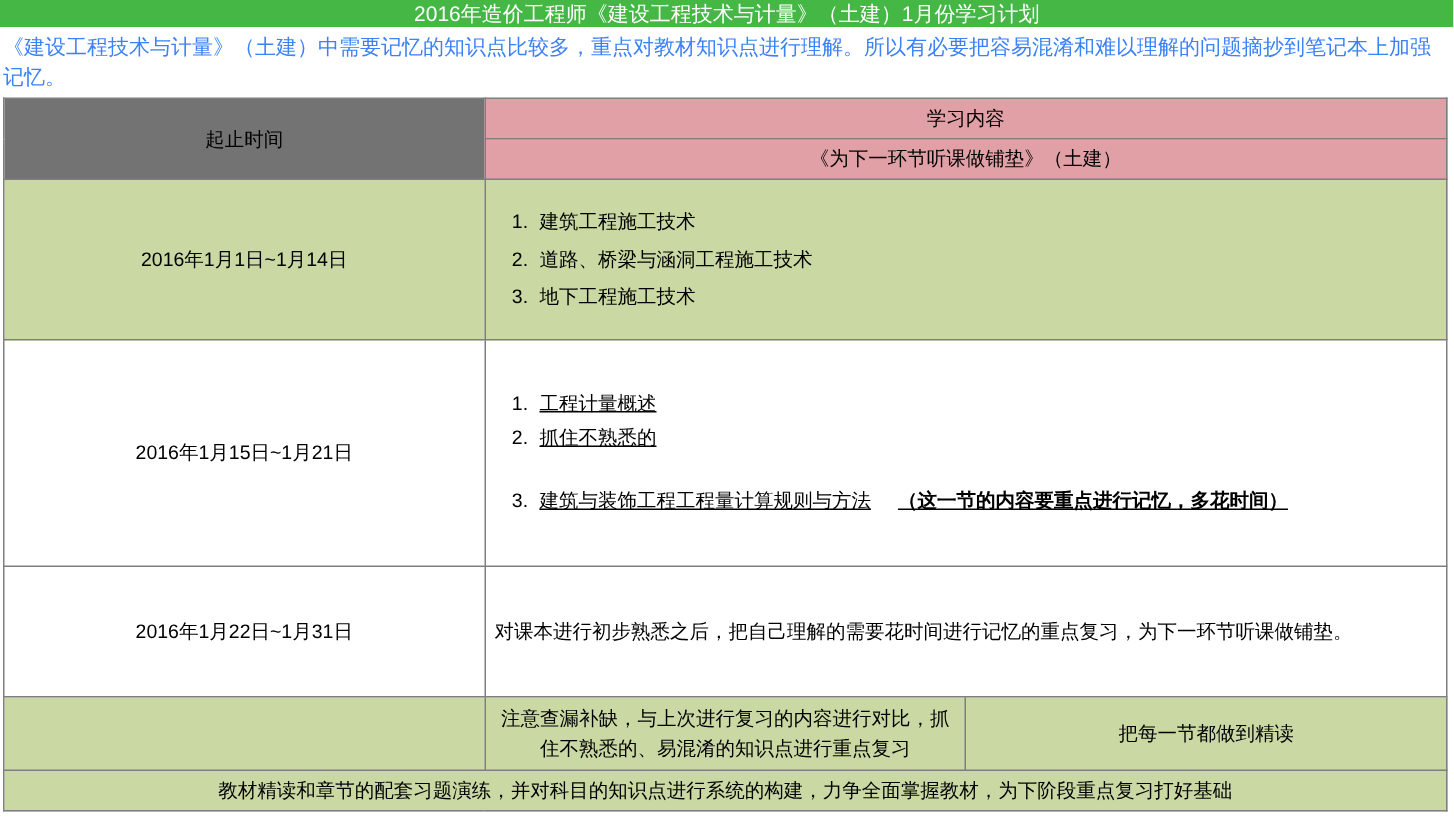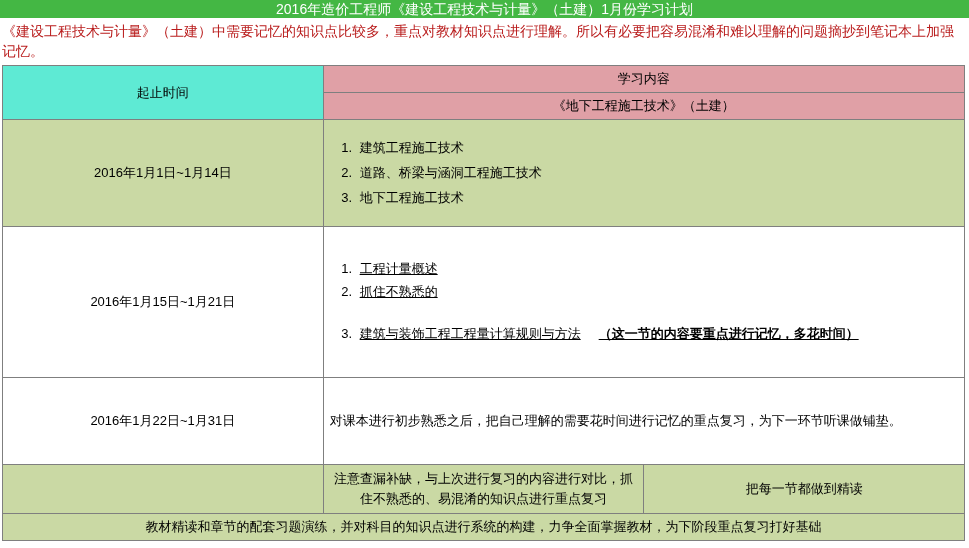--- a/index.html
+++ b/index.html
@@ -28,41 +28,41 @@
     text-align: center;
     font-size: 14px;
     line-height: 18px;
     height: 18px;
     font-weight: normal;
   }
   .intro {
     padding: 3px 4px 4px 2px;
     font-size: 14px;
     line-height: 20px;
-    color: #b91c1c;
+    color: #3b82f6;
   }
   table.plan {
     border-collapse: collapse;
     width: 963px;
     margin-left: 2px;
     table-layout: fixed;
   }
   table.plan td, table.plan th {
     border: 1px solid #7f7f7f;
     vertical-align: middle;
     padding: 4px 6px;
     font-weight: normal;
     font-size: 13px;
   }
   .hdr {
     background: #e0a0a6;
     text-align: center;
   }
   .hdr-time {
-    background: #5eead4;
+    background: #737373;
     text-align: center;
     font-size: 15px;
   }
   .row-green td {
     background: #cad9a4;
   }
   .row-white td {
     background: #ffffff;
   }
   .time-cell {
@@ -126,21 +126,21 @@
 
   <div class="intro">《建设工程技术与计量》（土建）中需要记忆的知识点比较多，重点对教材知识点进行理解。所以有必要把容易混淆和难以理解的问题摘抄到笔记本上加强记忆。</div>
 
   <table class="plan">
     <tbody>
       <tr>
         <td class="hdr-time" rowspan="2">起止时间</td>
         <td class="hdr" colspan="2">学习内容</td>
       </tr>
       <tr>
-        <td class="hdr" colspan="2">《地下工程施工技术》（土建）</td>
+        <td class="hdr" colspan="2">《为下一环节听课做铺垫》（土建）</td>
       </tr>
 
       <tr class="row-green">
         <td class="time-cell tall1">2016年1月1日~1月14日</td>
         <td class="content-cell" colspan="2">
           <ol class="clist">
             <li>建筑工程施工技术</li>
             <li>道路、桥梁与涵洞工程施工技术</li>
             <li>地下工程施工技术</li>
           </ol>

